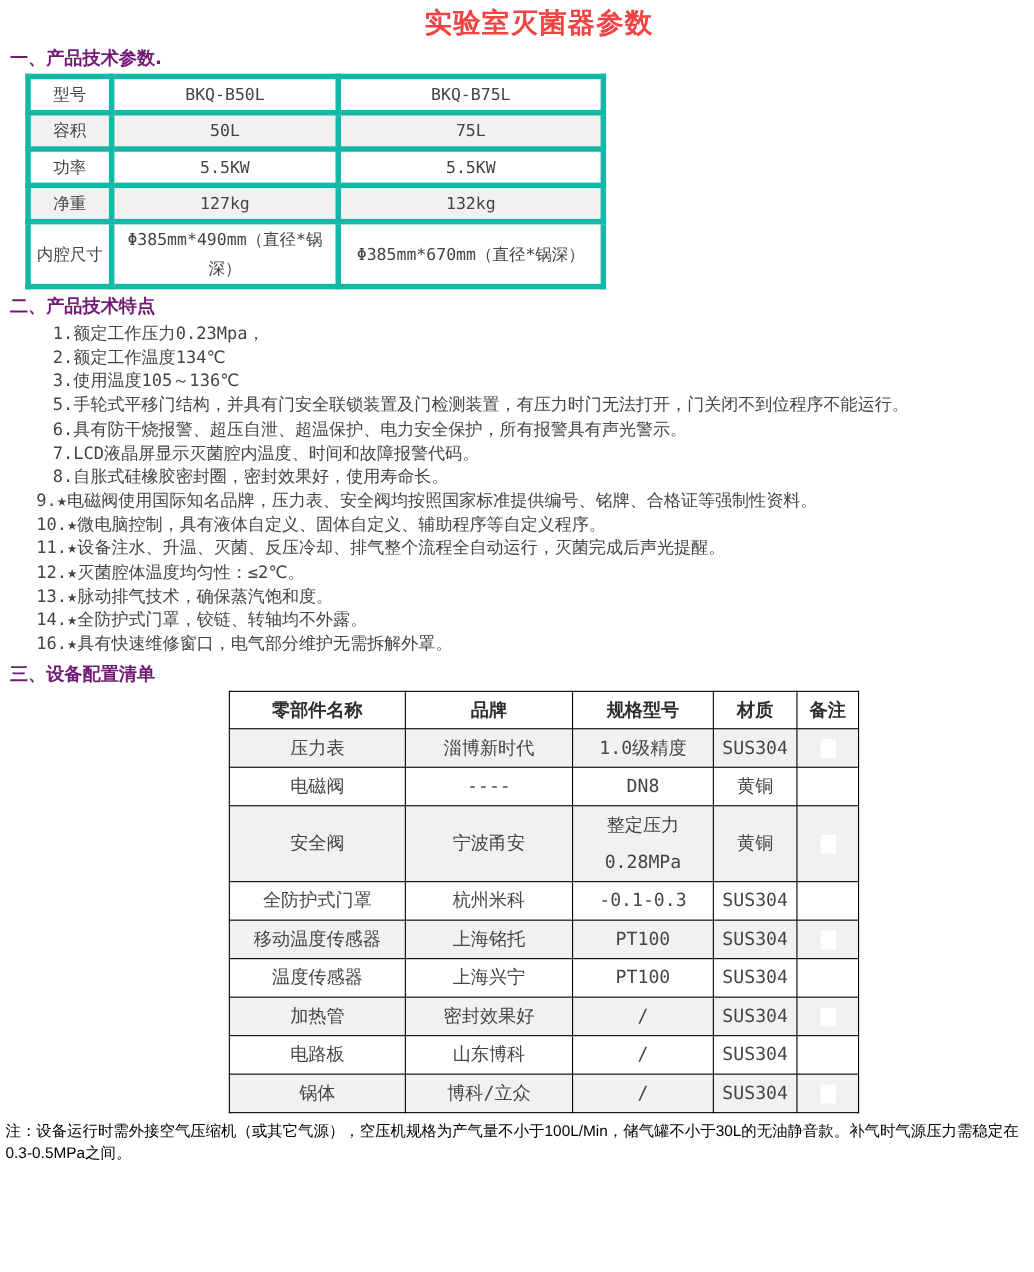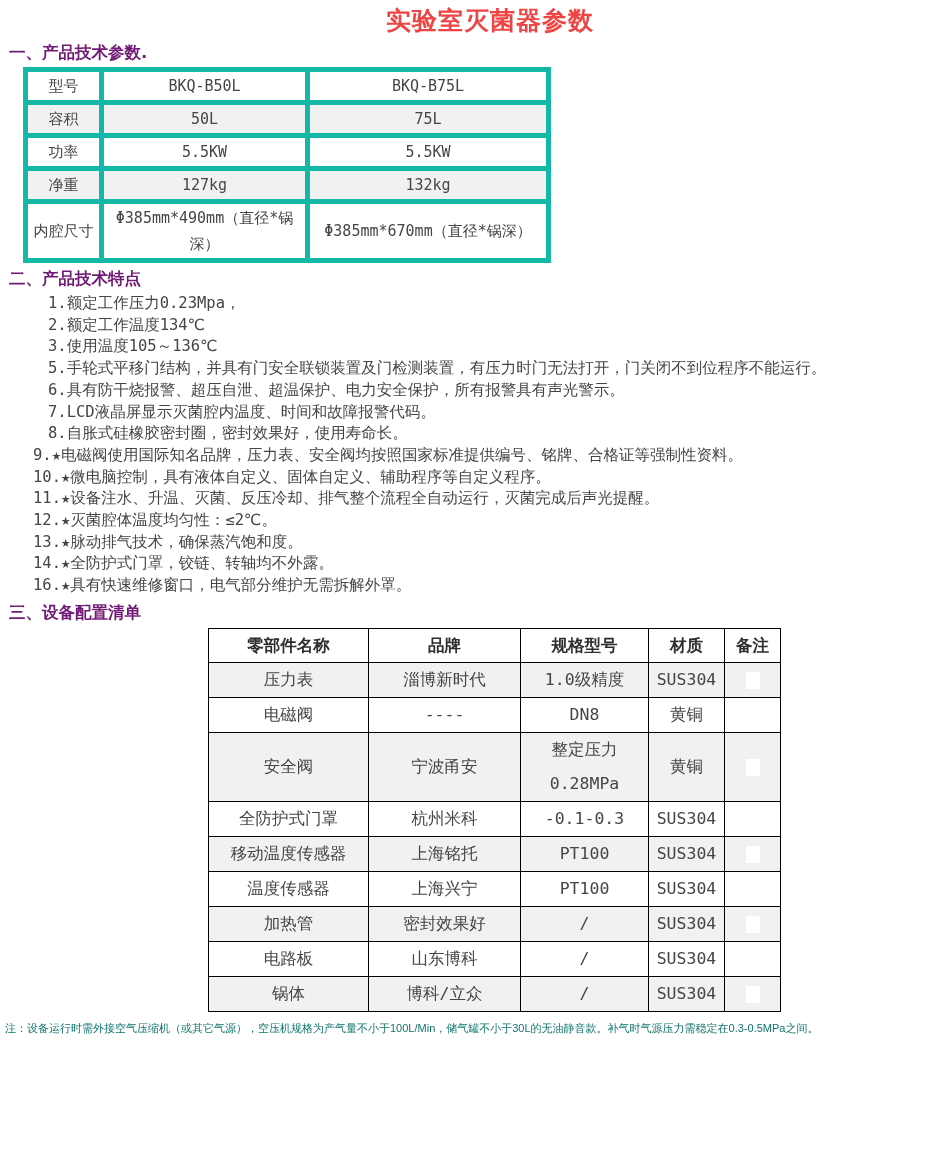--- a/index.html
+++ b/index.html
@@ -36,21 +36,21 @@
     border:1px solid #000;text-align:center;vertical-align:middle;
     font-size:16.5px;padding:0 2px;color:#454545;height:33px;line-height:33px;margin-top:18px;
   }
   .t2 th{font-weight:bold;color:#2e2e2e;}
   .t2 tbody tr:nth-child(odd) td{background:#f1f1f1;}
   .t2 td.spec{white-space:pre-line;line-height:34px;}
   .wsq{display:inline-block;width:14px;height:17px;background:#ffffff;vertical-align:middle;}
   
   .note{
     font-family:"Liberation Sans","DejaVu Sans",sans-serif;
-    font-size:11px;line-height:20px;color:#0f766e;
+    font-size:14px;line-height:20px;color:#000000;
     margin:6px 0 0 5px;width:933px;
   }
 </style>
 </head>
 <body>
 
 <div>
 
   <div class="title">实验室灭菌器参数</div>
 

